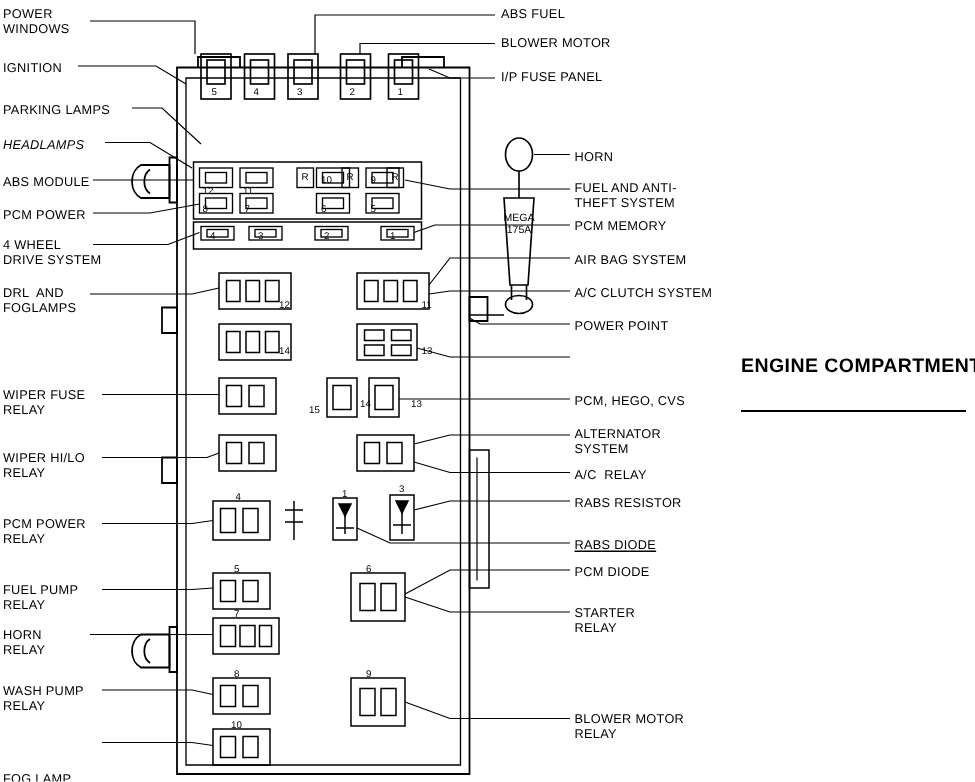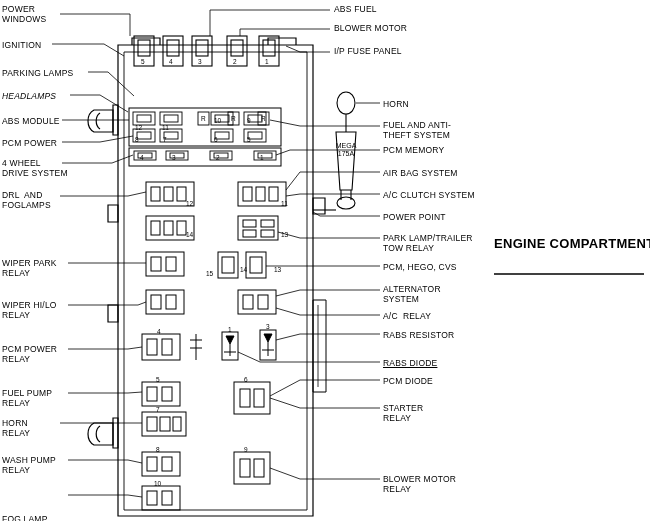--- a/index.html
+++ b/index.html
@@ -239,21 +239,21 @@
 WINDOWS</div>
   <div class="lbl" style="left:2px;top:40px;">IGNITION</div>
   <div class="lbl" style="left:2px;top:68px;">PARKING LAMPS</div>
   <div class="lbl" style="left:2px;top:91px;font-style:italic;">HEADLAMPS</div>
   <div class="lbl" style="left:2px;top:116px;">ABS MODULE</div>
   <div class="lbl" style="left:2px;top:138px;">PCM POWER</div>
   <div class="lbl" style="left:2px;top:158px;">4 WHEEL
 DRIVE SYSTEM</div>
   <div class="lbl" style="left:2px;top:190px;">DRL  AND
 FOGLAMPS</div>
-  <div class="lbl" style="left:2px;top:258px;">WIPER PARK
+  <div class="lbl" style="left:2px;top:258px;">WIPER FUSE
 RELAY</div>
   <div class="lbl" style="left:2px;top:300px;">WIPER HI/LO
 RELAY</div>
   <div class="lbl" style="left:2px;top:344px;">PCM POWER
 RELAY</div>
   <div class="lbl" style="left:2px;top:388px;">FUEL PUMP
 RELAY</div>
   <div class="lbl" style="left:2px;top:418px;">HORN
 RELAY</div>
   <div class="lbl" style="left:2px;top:455px;">WASH PUMP
@@ -264,22 +264,20 @@
   <div class="lbl" style="left:334px;top:4px;">ABS FUEL</div>
   <div class="lbl" style="left:334px;top:23px;">BLOWER MOTOR</div>
   <div class="lbl" style="left:334px;top:46px;">I/P FUSE PANEL</div>
   <div class="lbl" style="left:383px;top:99px;">HORN</div>
   <div class="lbl" style="left:383px;top:120px;">FUEL AND ANTI-
 THEFT SYSTEM</div>
   <div class="lbl" style="left:383px;top:145px;">PCM MEMORY</div>
   <div class="lbl" style="left:383px;top:168px;">AIR BAG SYSTEM</div>
   <div class="lbl" style="left:383px;top:190px;">A/C CLUTCH SYSTEM</div>
   <div class="lbl" style="left:383px;top:212px;">POWER POINT</div>
-  <div class="lbl" style="left:383px;top:233px;">PARK LAMP/TRAILER
-TOW RELAY</div>
   <div class="lbl" style="left:383px;top:262px;">PCM, HEGO, CVS</div>
   <div class="lbl" style="left:383px;top:284px;">ALTERNATOR
 SYSTEM</div>
   <div class="lbl" style="left:383px;top:311px;">A/C  RELAY</div>
   <div class="lbl" style="left:383px;top:330px;">RABS RESISTOR</div>
   <div class="lbl" style="left:383px;top:358px;text-decoration:underline;">RABS DIODE</div>
   <div class="lbl" style="left:383px;top:376px;">PCM DIODE</div>
   <div class="lbl" style="left:383px;top:403px;">STARTER
 RELAY</div>
   <div class="lbl" style="left:383px;top:474px;">BLOWER MOTOR

